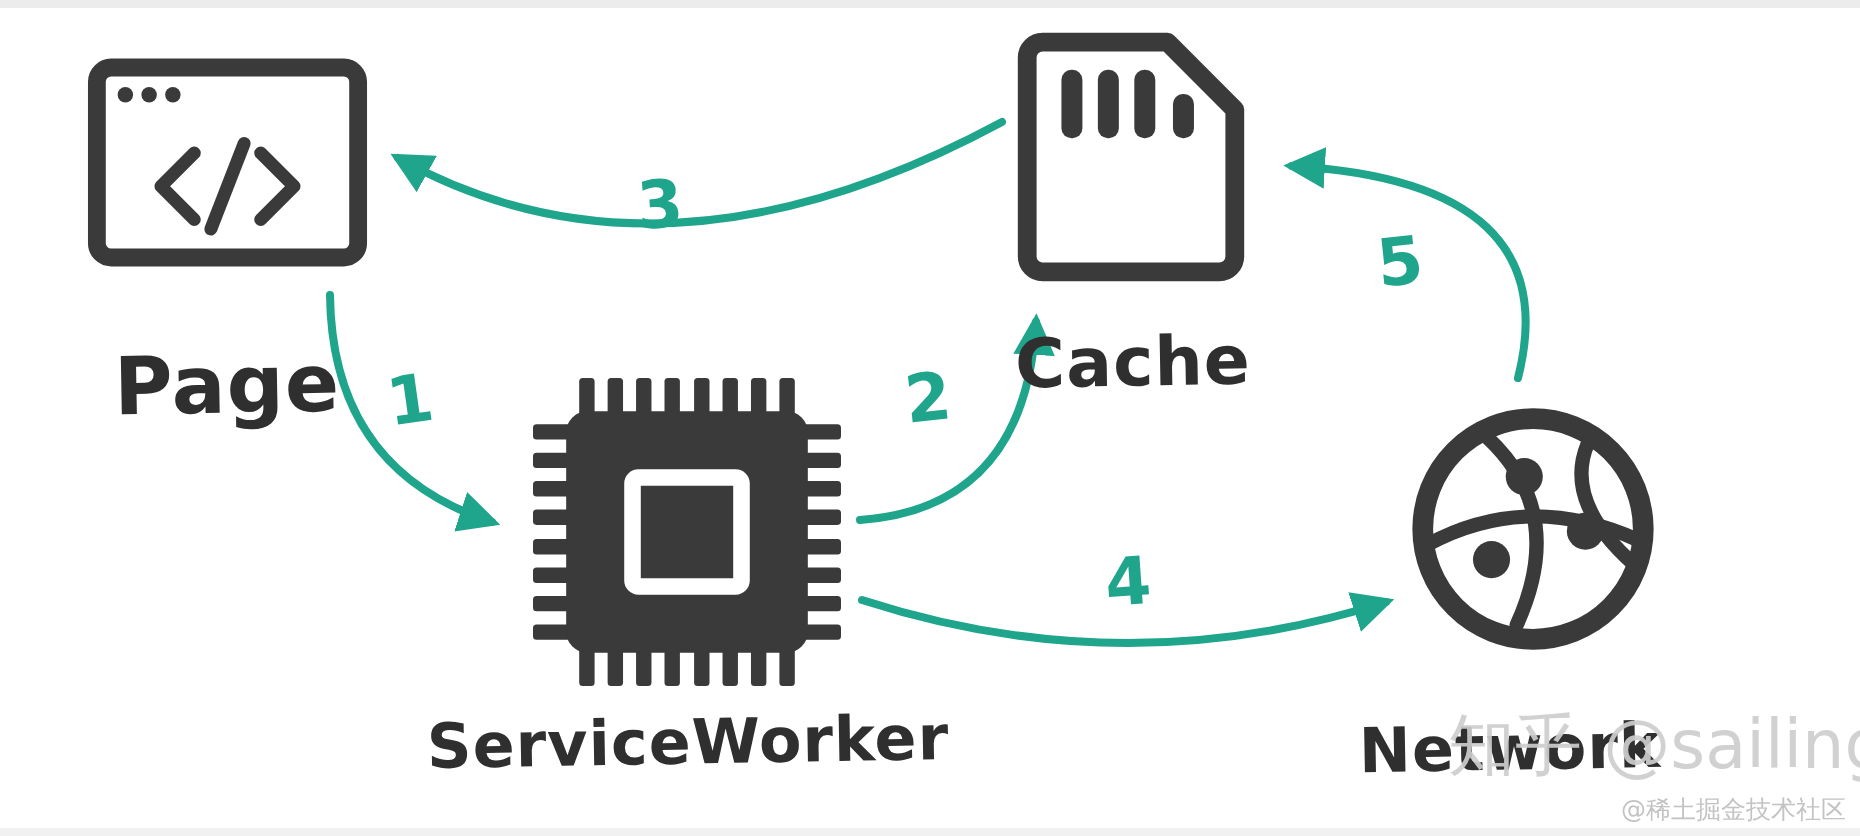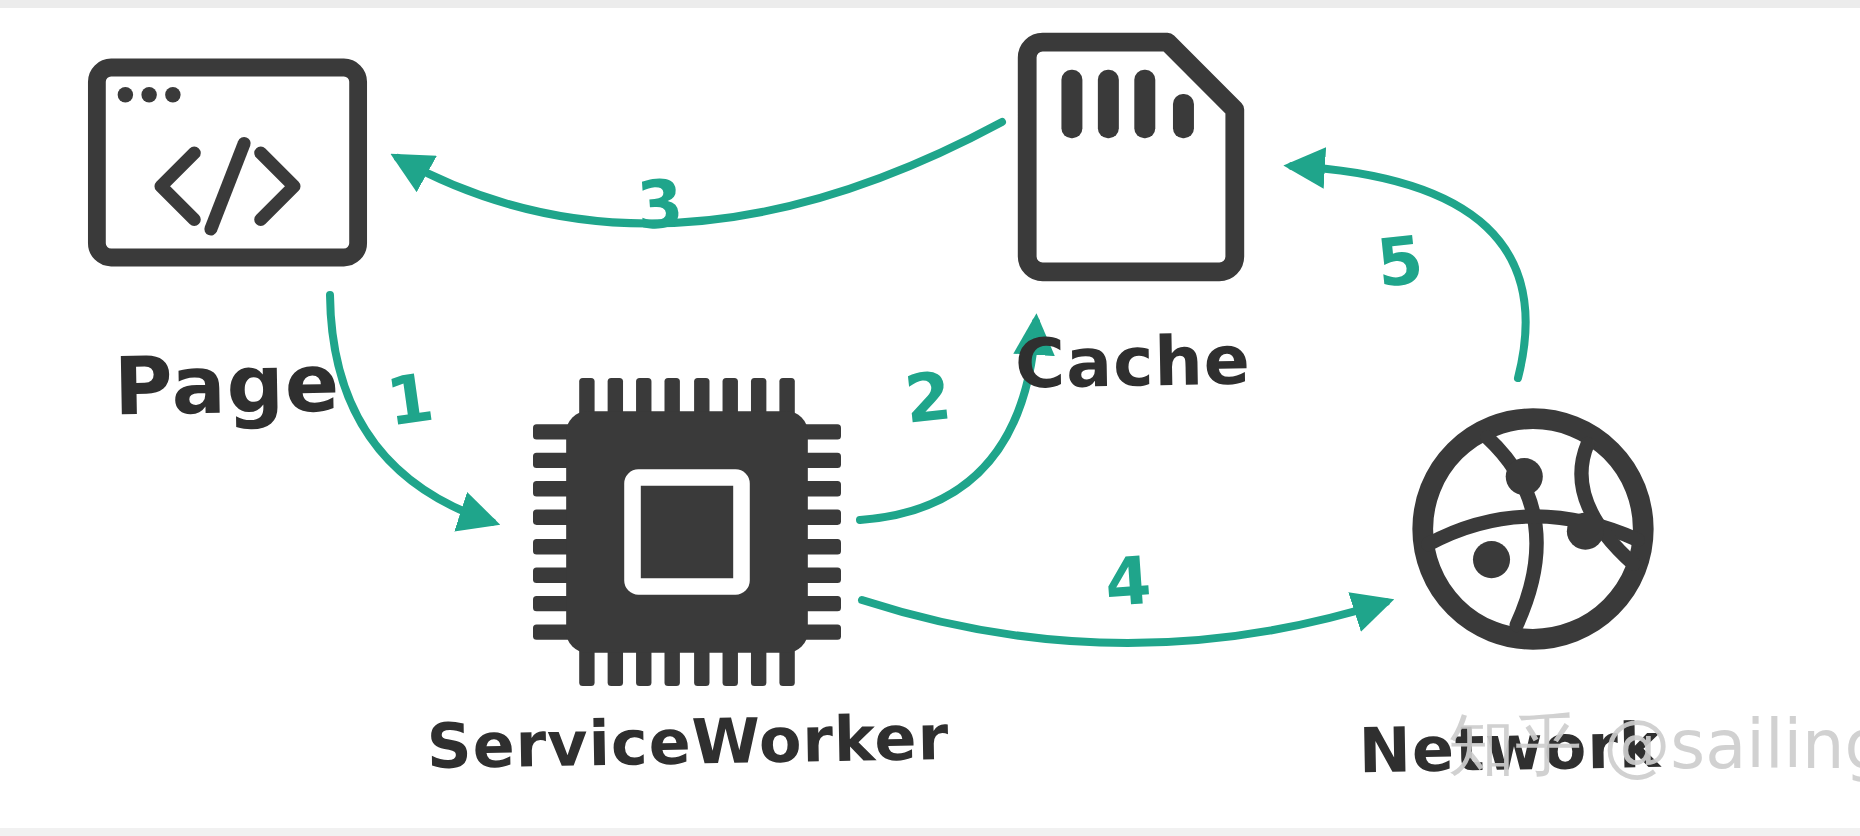--- a/index.html
+++ b/index.html
@@ -177,14 +177,15 @@
   </div>
   <div class="node-label label-network">Network</div>
 
   <div class="arrow-num num-1">1</div>
   <div class="arrow-num num-2">2</div>
   <div class="arrow-num num-3">3</div>
   <div class="arrow-num num-4">4</div>
   <div class="arrow-num num-5">5</div>
 
   <div class="wm-main">知乎 @sailing</div>
+  <div class="wm-corner">@稀土掘金技术社区</div>
 
 </div>
 
 </body></html>

